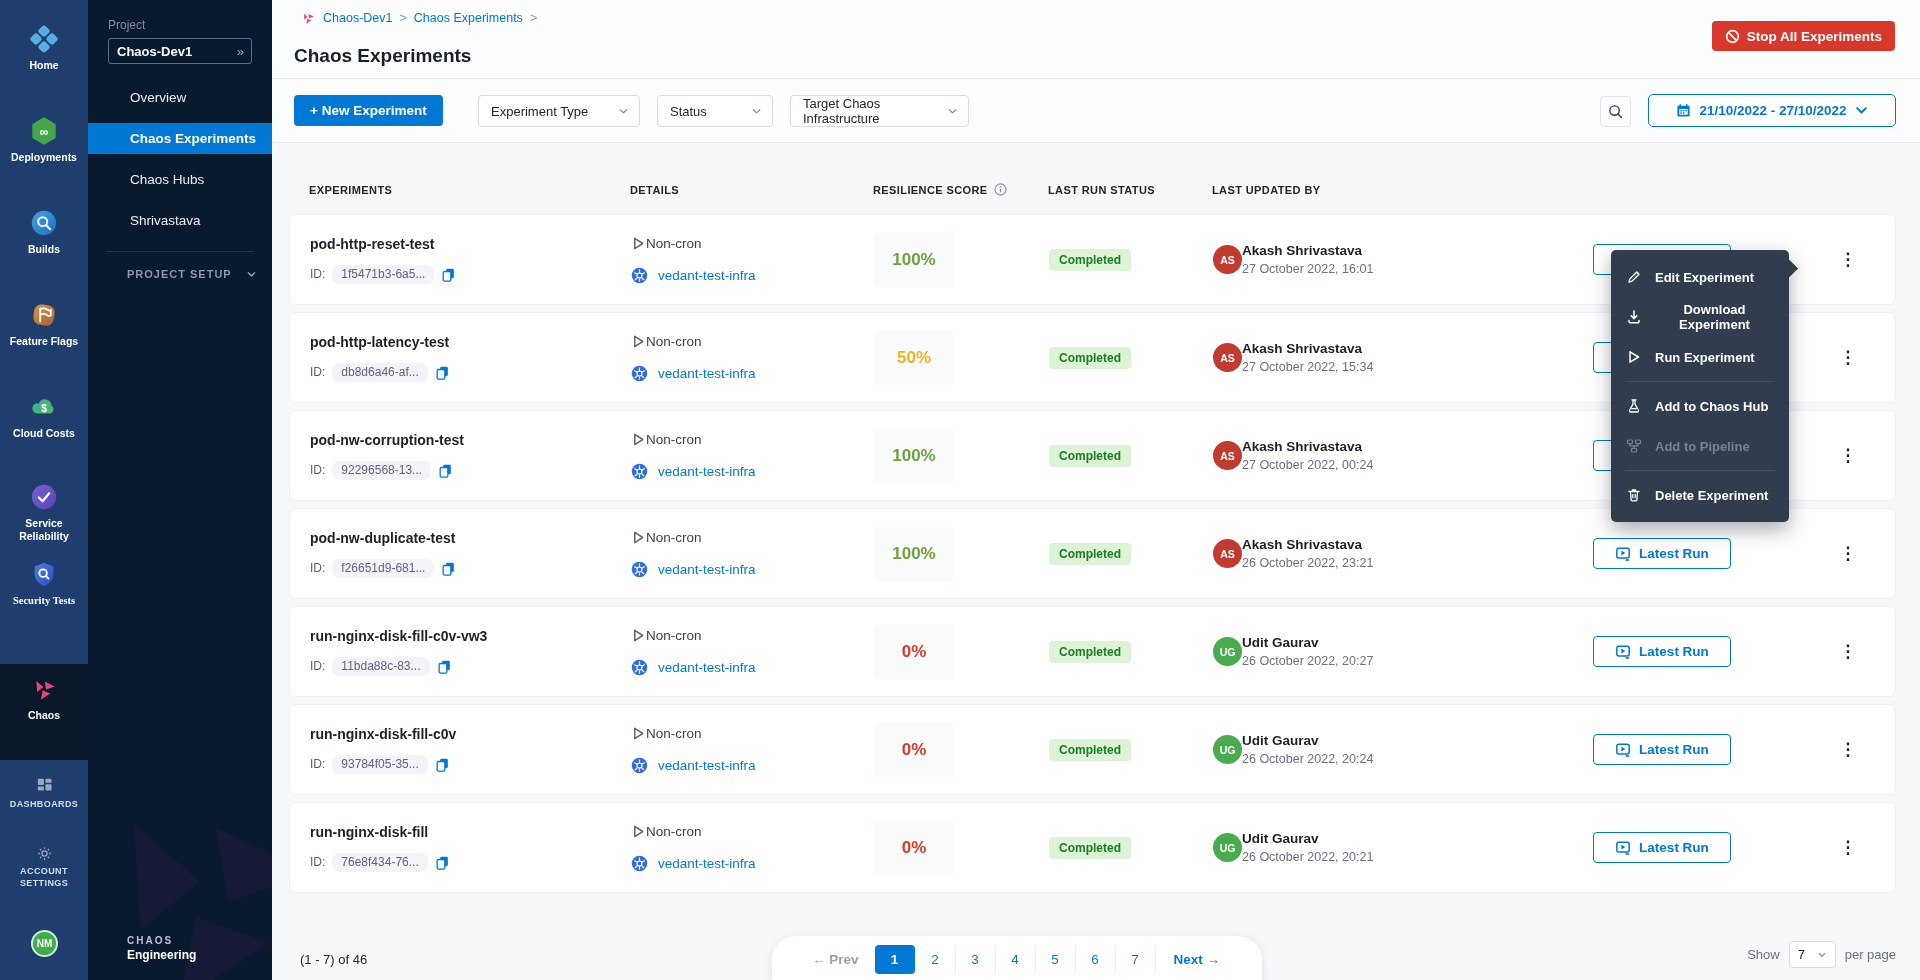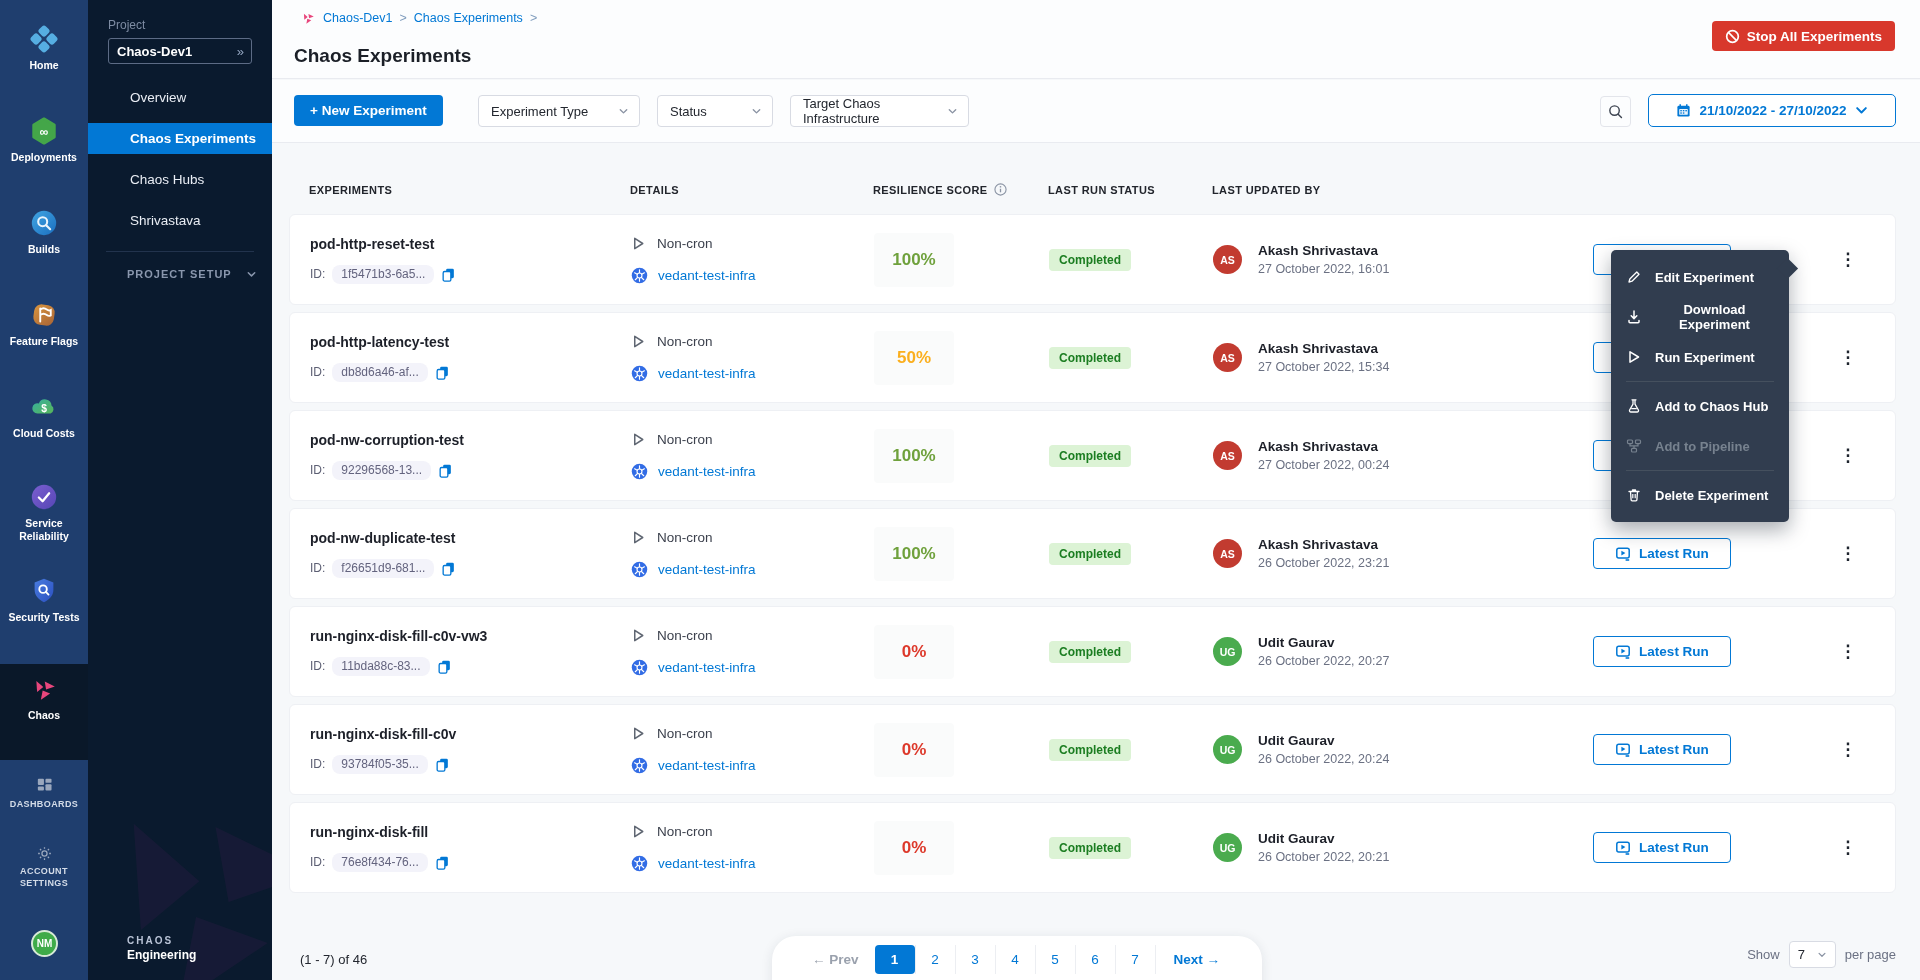--- a/index.html
+++ b/index.html
@@ -70,27 +70,27 @@
   .thead { display:grid; grid-template-columns:321px 243px 175px 164px 380px 208px 1fr;
     padding:40px 24px 0 37px; font-size:11px; font-weight:700; letter-spacing:.4px; color:#22252c; }
   .thead .hcell { display:flex; align-items:center; gap:6px; }
   .rows { margin-top:18px; }
   .row { display:grid; grid-template-columns:321px 243px 175px 164px 380px 208px 1fr; align-items:center;
     background:#fff; border:1px solid #eef0f4; border-radius:6px; margin:0 24px 7px 17px; padding-left:20px; height:91px; }
   .exp-name { font-size:14px; font-weight:700; color:#1d2029; margin-bottom:13px; cursor:pointer; }
   .exp-id { display:flex; align-items:center; gap:7px; font-size:12px; color:#5c5f73; }
   .id-pill { background:#f3f3fa; border-radius:8px; padding:2.5px 9px; color:#63637e; }
   .copy { cursor:pointer; }
-  .cron { display:flex; gap:11px; align-items:center; color:#3c414d; font-size:13.5px; margin-bottom:16px;text-align:right; }
+  .cron { display:flex; align-items:center; color:#3c414d; font-size:13.5px; margin-bottom:16px;text-align:right; }
   .infra { display:flex; gap:10px; align-items:center; font-size:13.5px; }
   .infra a { color:#0278d5; text-decoration:none; cursor:pointer; }
   .score-box { width:80px; height:54px; background:#fafbfb; border-radius:4px; display:flex; align-items:center;
     justify-content:center; font-size:17px; font-weight:700; }
   .badge { display:inline-block; background:#dcf3d5; color:#1b7d21; font-size:12px; font-weight:700; padding:4px 10px; border-radius:4px; }
-  .who { display:flex; align-items:center; gap:16px; }
+  .who { display:flex; align-items:center; gap:0; }
   .avatar { width:29px; height:29px; border-radius:50%; display:flex; align-items:center; justify-content:center;
     color:#fff; font-size:10.5px; font-weight:700; flex:none; }
   .uname { font-size:13.5px; font-weight:700; color:#1d2029; }
   .udate { font-size:12.5px; color:#6b7183; margin-top:4px; }
   .run-btn { width:138px; height:31px; border:1px solid #0278d5; border-radius:4px; background:#fff; color:#0278d5;
     font-weight:700; font-size:13.5px; display:flex; align-items:center; justify-content:center; gap:8px; cursor:pointer;
     font-family:inherit; }
   .kebab { justify-self:center; font-size:17px; font-weight:700; color:#1e242e; cursor:pointer; width:26px; text-align:center; }
 
   
@@ -195,21 +195,21 @@
                 <stop offset="0" stop-color="#7a5fd0"></stop>
                 <stop offset="1" stop-color="#5646b5"></stop>
               </linearGradient>
             </defs>
             <circle cx="16" cy="16" r="13" fill="url(#gp)"></circle>
             <path d="M10.5 16.5 l4 4 7-8.5" stroke="#fff" stroke-width="2.4" fill="none" stroke-linecap="round" stroke-linejoin="round"></path>
           </svg>
         </span>
     <div class="rail-label">Service Reliability</div>
       </div>
-      <div class="rail-item" style="top: 566px;">
+      <div class="rail-item" style="top: 550px; font-family: Liberation Serif, serif;">
         <span class="ric">
           <svg viewBox="0 0 32 32">
             <defs>
               <linearGradient id="gs" x1="0" y1="0" x2="1" y2="1">
                 <stop offset="0" stop-color="#4a7de0"></stop>
                 <stop offset="1" stop-color="#2b4fc0"></stop>
               </linearGradient>
             </defs>
             <path d="M16 3 l10 4 v8 c0 6-4.5 10.5-10 13 C10.5 25.5 6 21 6 15 V7 z" fill="url(#gs)"></path>
             <circle cx="15" cy="14" r="4" fill="none" stroke="#fff" stroke-width="2"></circle>

